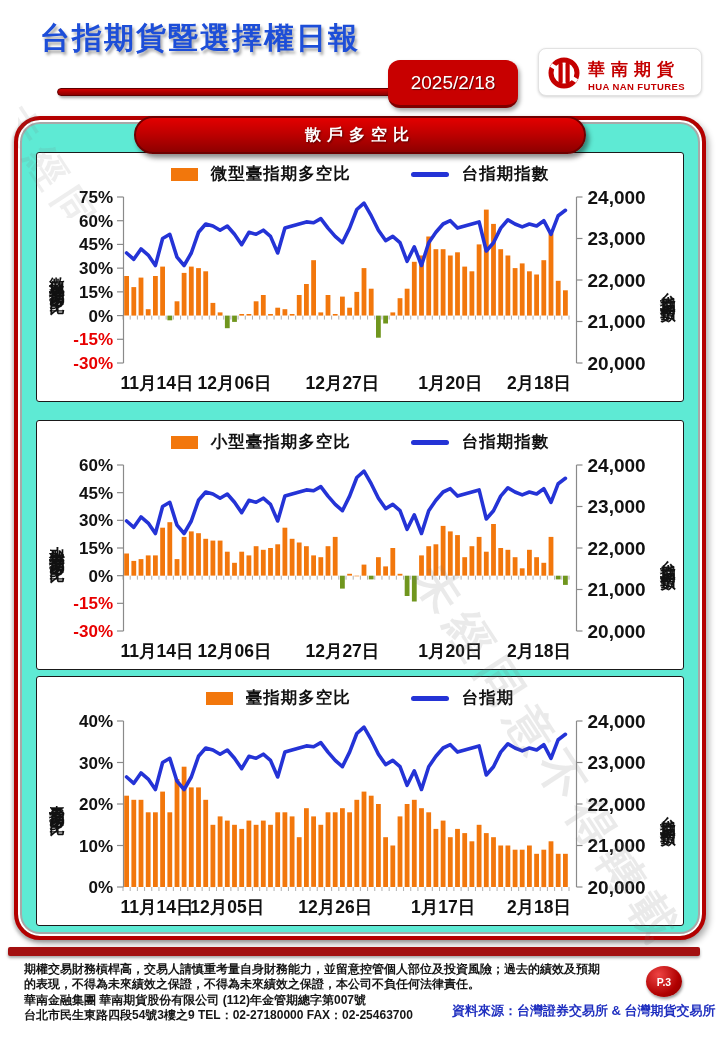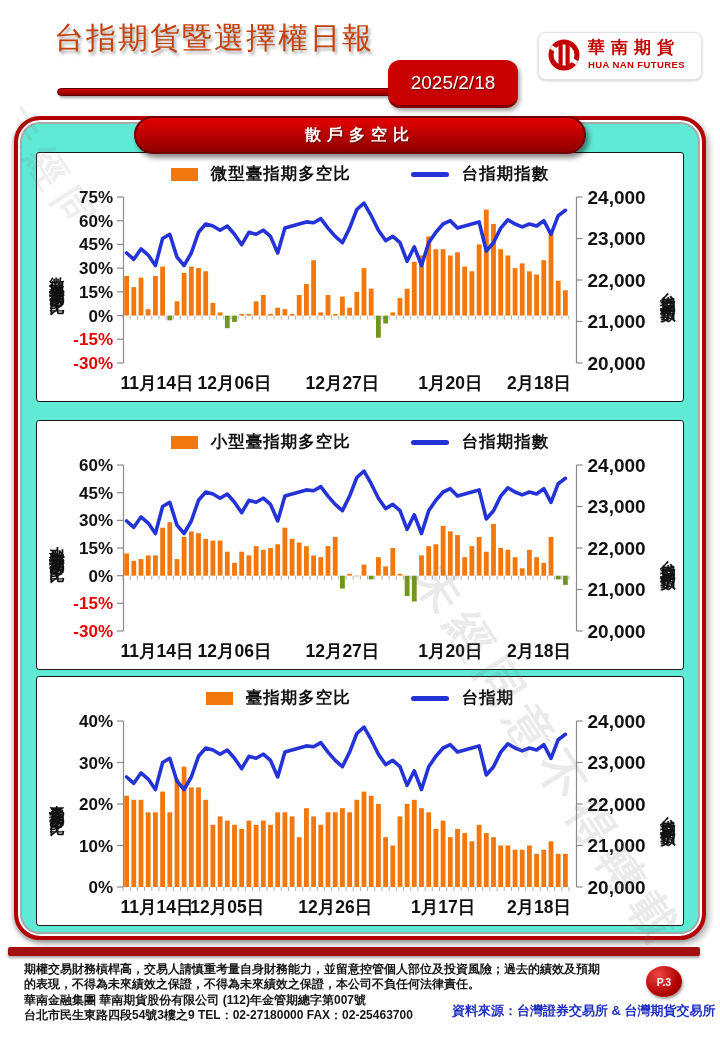--- a/index.html
+++ b/index.html
@@ -1,30 +1,30 @@
 <!DOCTYPE html>
 <html><head>
 <meta charset="utf-8">
 <style>
   html,body{margin:0;padding:0;background:#fff;}
   *{box-sizing:border-box;font-family:"Liberation Sans","DejaVu Sans",sans-serif;}
   .page{position:relative;width:720px;height:1040px;background:#fff;overflow:hidden;}
 
   
-  .page-title{position:absolute;left:54px;top:18px;font-size:30px;font-weight:normal;
-    letter-spacing:2px;color:#c2410c;text-shadow:2px 3px 3px rgba(0,0,0,.35);}
+  .page-title{position:absolute;left:40px;top:18px;font-size:30px;font-weight:bold;
+    letter-spacing:2px;color:#1d4ed8;text-shadow:2px 3px 3px rgba(0,0,0,.35);}
   .title-underline{position:absolute;left:57px;top:88px;width:448px;height:8px;border-radius:5px;
     background:linear-gradient(180deg,#d40000,#8c0000);border:1px solid #5f0000;
     box-shadow:2px 2px 3px rgba(0,0,0,.35);z-index:1;}
   .date-badge{position:absolute;left:388px;top:60px;width:130px;height:48px;background:#c80000;
     border-radius:12px;border-bottom:3px solid #7d0000;color:#fff;font-size:19px;
     display:flex;align-items:center;justify-content:center;z-index:2;
     box-shadow:2px 3px 4px rgba(0,0,0,.35);text-shadow:1px 1px 1px #600;}
-  .logo-card{position:absolute;left:538px;top:32px;width:164px;height:48px;background:#fff;
-    border:1px solid #e2e2e2;border-radius:8px;display:flex;align-items:flex-start;gap:5px;
+  .logo-card{position:absolute;left:538px;top:48px;width:164px;height:48px;background:#fff;
+    border:1px solid #e2e2e2;border-radius:8px;display:flex;align-items:flex-end;gap:5px;
     padding:3px 6px;box-shadow:0 1px 3px rgba(0,0,0,.18);}
   .logo-cn{font-size:17px;font-weight:bold;color:#c40000;letter-spacing:6px;white-space:nowrap;}
   .logo-en{font-size:9.5px;font-weight:bold;color:#c40000;letter-spacing:.4px;white-space:nowrap;}
 
   
   .banner{position:absolute;left:50%;top:82px;transform:translateX(-50%);width:452px;height:38px;
     border-radius:19px;background:linear-gradient(180deg,#e30000 0%,#c00000 45%,#8e0000 100%);
     border:2px solid #6e0000;box-shadow:3px 4px 5px rgba(0,0,0,.45);color:#fff;font-size:16px;
     font-weight:bold;letter-spacing:6px;display:flex;align-items:center;justify-content:center;
     text-shadow:1px 1px 2px #5a0000;z-index:30;margin-top:34px;}

